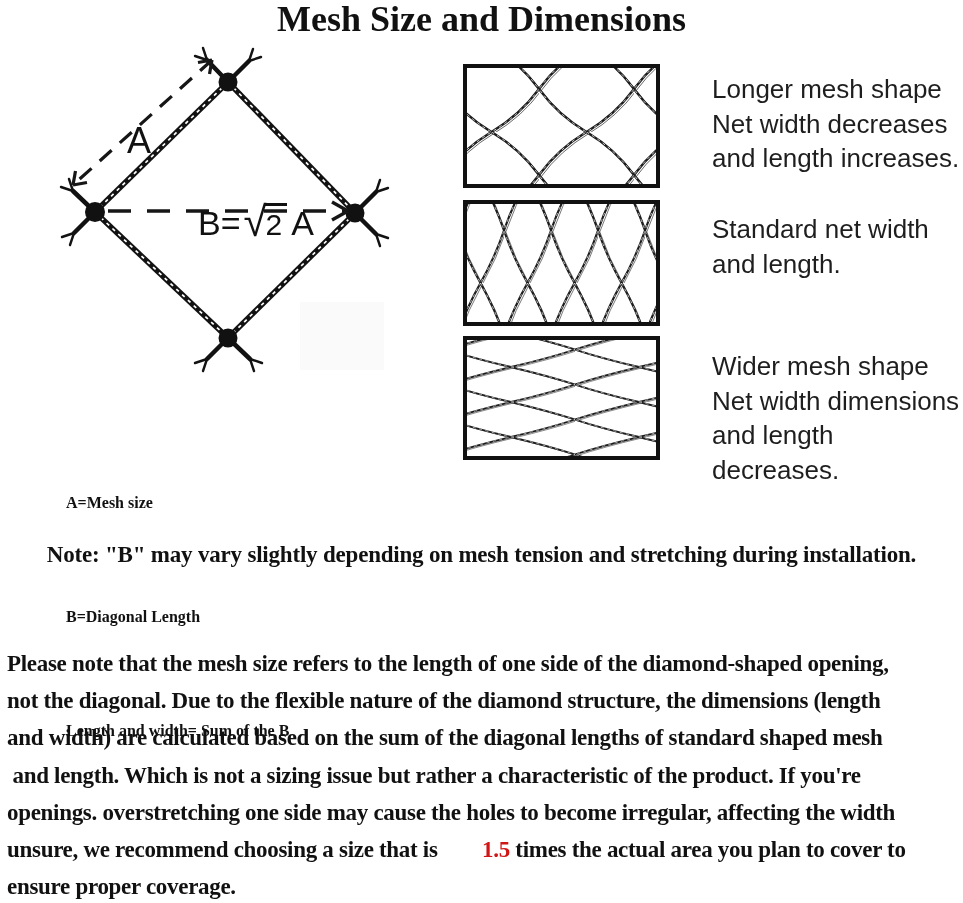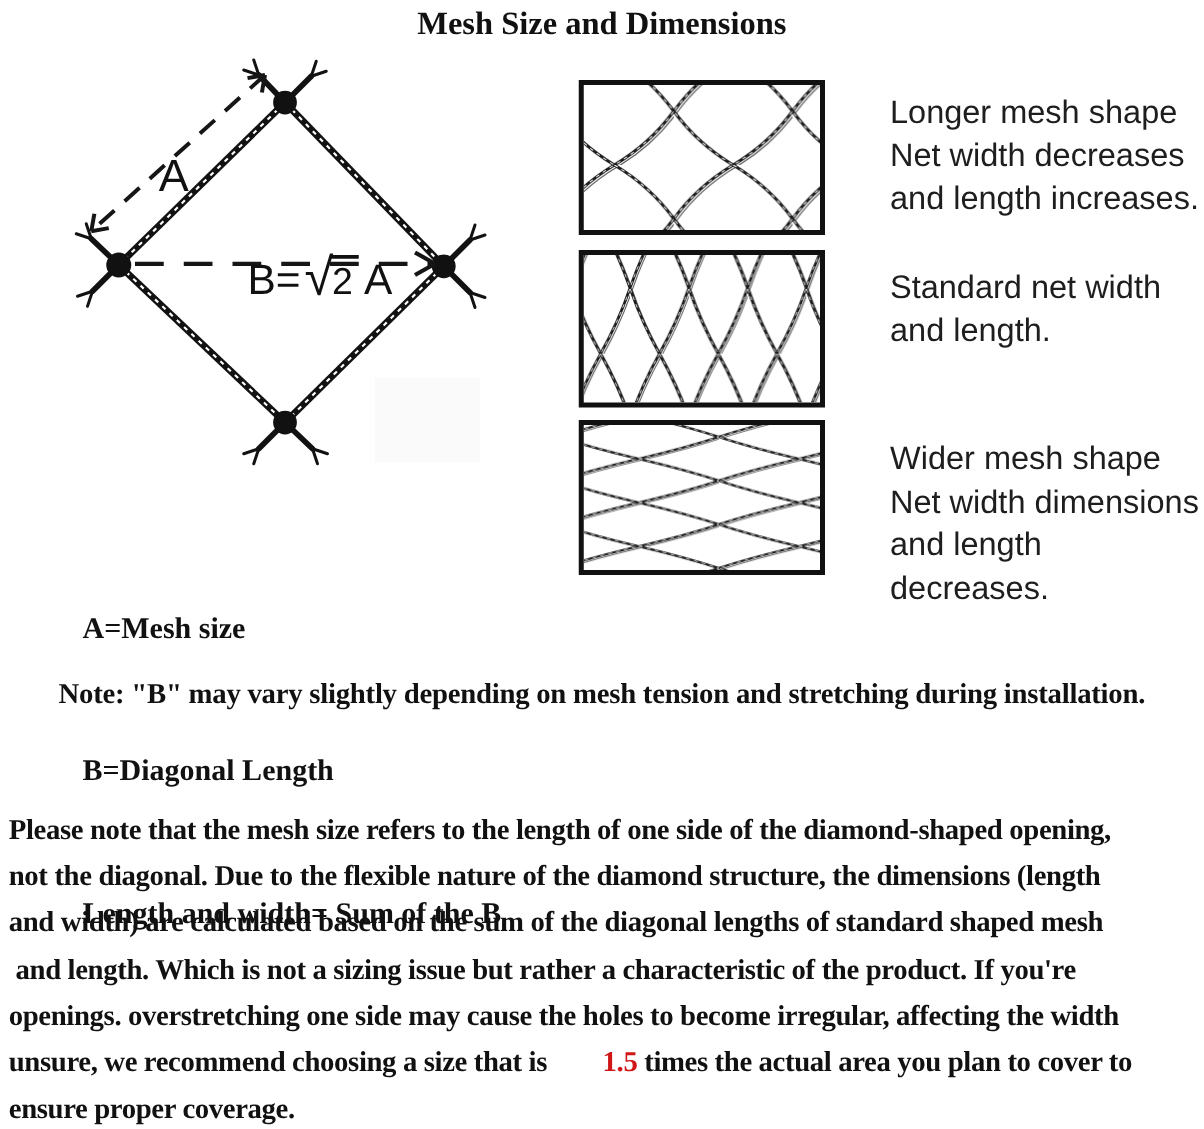--- a/index.html
+++ b/index.html
@@ -1,30 +1,30 @@
 <!DOCTYPE html>
 <html><head>
 <meta charset="utf-8">
 <style>
   html,body{margin:0;padding:0;background:#ffffff;}
   .canvas{position:relative;width:963px;height:903px;background:#ffffff;overflow:hidden;
           font-family:"Liberation Serif",serif;color:#111;}
   .title{position:absolute;top:1px;left:0;right:0;text-align:center;
-         font-weight:bold;font-size:26px;line-height:36px;letter-spacing:0px;}
+         font-weight:bold;font-size:36px;line-height:36px;letter-spacing:0px;}
   
   .diagram-wrap{position:absolute;left:15px;top:40px;width:445px;height:365px;}
   .label-a{position:absolute;left:112px;top:80px;font-family:"Liberation Sans",sans-serif;
            font-size:36px;color:#111;}
   .label-b{position:absolute;left:183px;top:160px;font-family:"Liberation Sans",sans-serif;
            font-size:34px;color:#111;display:flex;align-items:baseline;}
   .radical{font-size:42px;line-height:1;margin-left:3px;position:relative;top:1px;}
   .radicand{font-size:30px;border-top:3px solid #111;padding:2px 5px 0 1px;margin-left:-2px;}
   .b-suffix{margin-left:4px;}
   
-  .legend{position:absolute;left:66px;top:408px;font-weight:bold;font-size:24px;line-height:38px;white-space:pre;}
+  .legend{position:absolute;left:66px;top:408px;font-weight:bold;font-size:16px;line-height:38px;white-space:pre;}
   
   .mesh-box{position:absolute;left:463px;width:189px;height:116px;border:4px solid #111;background:#fff;}
   .mesh-box svg{display:block;}
   
   .caption{position:absolute;left:712px;width:250px;font-family:"Liberation Sans",sans-serif;
            font-size:26px;line-height:34.5px;color:#1e1e1e;}
   
   .note{position:absolute;top:542px;left:0;right:0;text-align:center;font-weight:bold;
         font-size:23px;letter-spacing:-0.2px;white-space:pre;}
   .paragraph{position:absolute;left:7px;top:645px;width:952px;font-weight:bold;

